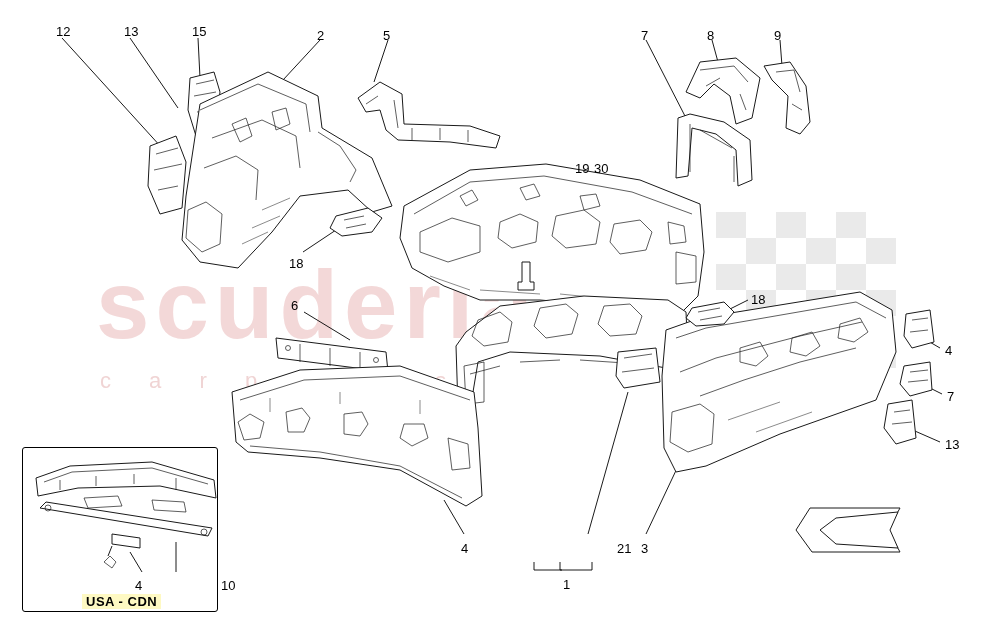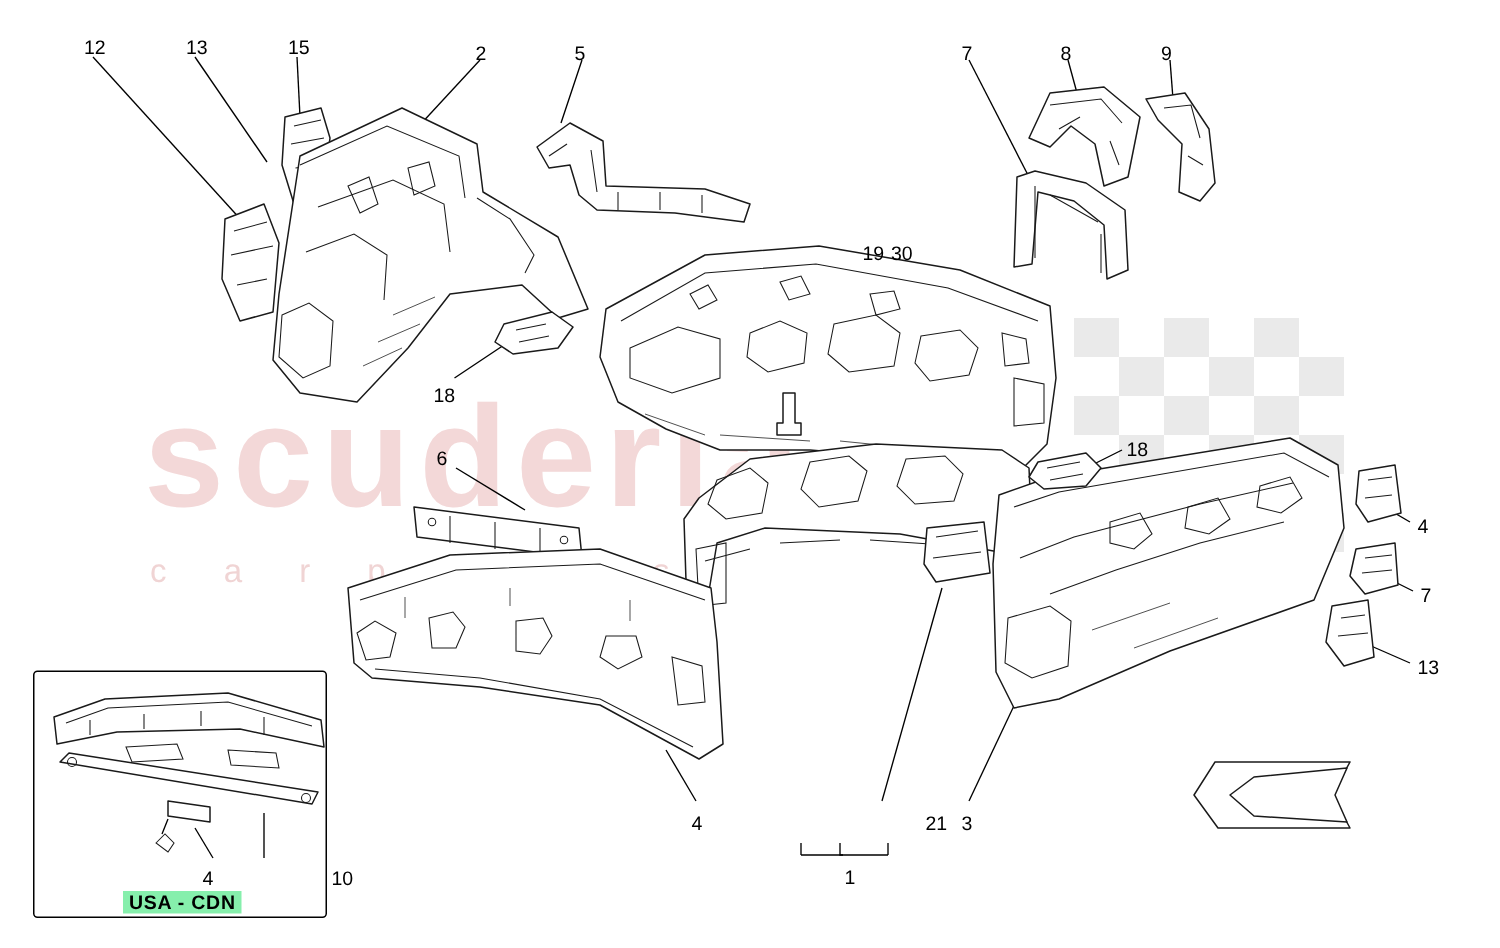--- a/index.html
+++ b/index.html
@@ -44,21 +44,21 @@
     border:1px solid #000;
     border-radius:3px;
     background:transparent;
   }
   .usa-label{
     position:absolute;
     left:82px;top:594px;
     font-size:13px;
     font-weight:bold;
     letter-spacing:.5px;
-    background:#86efac;
+    background:#fef9c3;
     padding:0 4px;
   }
   svg{position:absolute;left:0;top:0;}
   .ln{stroke:#000;stroke-width:.9;fill:none;}
   .part{fill:#ffffff;stroke:#1a1a1a;stroke-width:1;stroke-linejoin:round;}
   .thin{fill:none;stroke:#1a1a1a;stroke-width:.7;}
   .thin2{fill:none;stroke:#2a2a2a;stroke-width:.55;}
   .checker rect{fill:#d9d9d9;}
   .arrow{fill:#1a1a1a;}
 </style>

